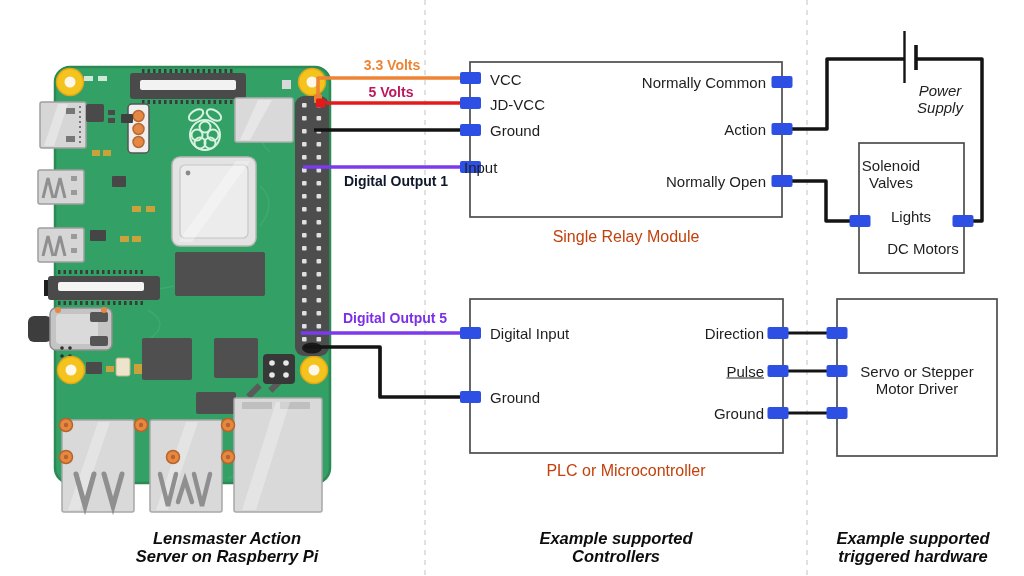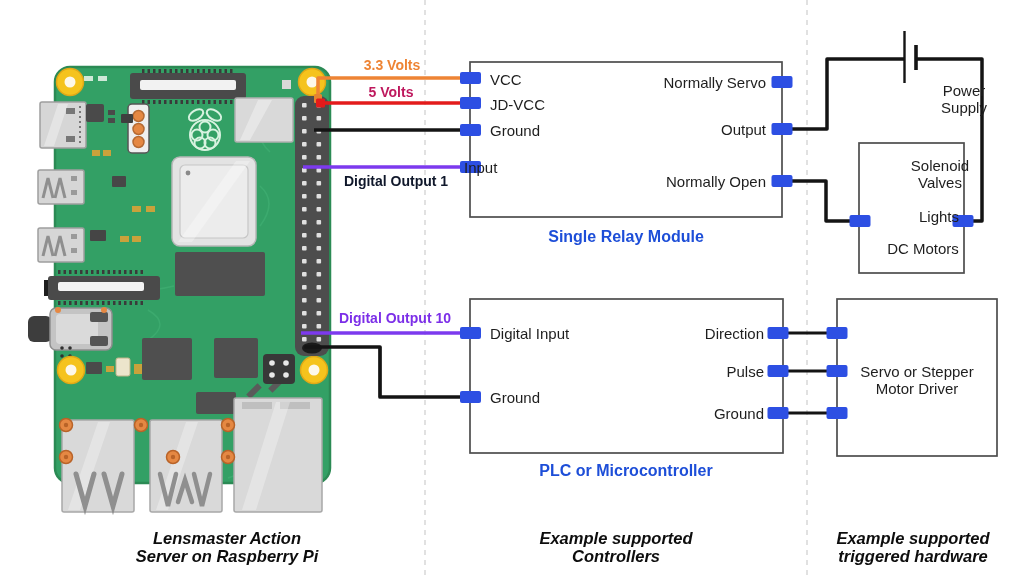--- a/index.html
+++ b/index.html
@@ -7,21 +7,21 @@
     position:relative;width:1024px;height:576px;background:#ffffff;overflow:hidden;
     font-family:"Liberation Sans","DejaVu Sans",sans-serif;
   }
   .layer{position:absolute;left:0;top:0;}
   .lbl{position:absolute;font-size:15px;color:#1e1e1e;white-space:nowrap;line-height:1;}
   .lc{transform:translate(-50%,-50%);text-align:center;}
   .lc span{display:block;}
   .ll{transform:translate(0,-50%);}
   .lr{transform:translate(-100%,-50%);}
   .wlab{font-weight:bold;font-size:14px;}
-  .btitle{font-weight:bold;font-size:16px;color:#1d4ed8;}
+  .btitle{font-weight:normal;font-size:16px;color:#c2410c;}
   .cap{font-weight:bold;font-style:italic;font-size:16.5px;line-height:18px;color:#0d0d0d;}
   .two{line-height:17px;}
 </style>
 </head>
 <body>
 
 <div class="canvas">
 
   <svg class="layer" style="left:28px;top:58px;z-index:1;" width="312" height="460" viewBox="0 0 312 460">
     <defs>
@@ -265,48 +265,48 @@
       <rect x="849.5" y="215" width="21" height="12" rx="2"></rect>
       <rect x="952.5" y="215" width="21" height="12" rx="2"></rect>
     </g>
   </svg>
 
   <div class="layer" style="z-index:3;width:1024px;height:576px;">
 
     <div class="lbl wlab lc" style="left:392px;top:65px;color:#ee8434;">3.3 Volts</div>
     <div class="lbl wlab lc" style="left:391px;top:92px;color:#be185d;">5 Volts</div>
     <div class="lbl wlab lc" style="left:396px;top:181px;color:#0f172a;">Digital Output 1</div>
-    <div class="lbl wlab lc" style="left:395px;top:318px;color:#7c2fe8;">Digital Output 10</div>
+    <div class="lbl wlab lc" style="left:395px;top:318px;color:#7c2fe8;">Digital Output 5</div>
 
     <div class="lbl ll" style="left:490px;top:79px;">VCC</div>
     <div class="lbl ll" style="left:490px;top:104px;">JD-VCC</div>
     <div class="lbl ll" style="left:490px;top:130px;">Ground</div>
     <div class="lbl ll" style="left:464px;top:167px;">Input</div>
-    <div class="lbl lr" style="left:766px;top:82px;">Normally Servo</div>
-    <div class="lbl lr" style="left:766px;top:129px;">Output</div>
+    <div class="lbl lr" style="left:766px;top:82px;">Normally Common</div>
+    <div class="lbl lr" style="left:766px;top:129px;">Action</div>
     <div class="lbl lr" style="left:766px;top:181px;">Normally Open</div>
     <div class="lbl btitle lc" style="left:626px;top:237px;">Single Relay Module</div>
 
     <div class="lbl ll" style="left:490px;top:333px;">Digital Input</div>
     <div class="lbl ll" style="left:490px;top:397px;">Ground</div>
     <div class="lbl lr" style="left:764px;top:333px;">Direction</div>
-    <div class="lbl lr" style="left:764px;top:371px;">Pulse</div>
+    <div class="lbl lr" style="left:764px;top:371px;text-decoration:underline;">Pulse</div>
     <div class="lbl lr" style="left:764px;top:413px;">Ground</div>
     <div class="lbl btitle lc" style="left:626px;top:471px;">PLC or Microcontroller</div>
 
-    <div class="lbl lc two" style="left:964px;top:99px;">
+    <div class="lbl lc two" style="left:940px;top:99px;font-style:italic;">
       <span>Power</span>
       <span>Supply</span>
     </div>
 
-    <div class="lbl lc two" style="left:940px;top:174px;">
+    <div class="lbl lc two" style="left:891px;top:174px;">
       <span>Solenoid</span>
       <span>Valves</span>
     </div>
-    <div class="lbl lc" style="left:911px;top:216px;margin-left:28px;">Lights</div>
+    <div class="lbl lc" style="left:911px;top:216px;">Lights</div>
     <div class="lbl lc" style="left:911px;top:248px;margin-left:12px;">DC Motors</div>
 
     <div class="lbl lc two" style="left:917px;top:380px;">
       <span>Servo or Stepper</span>
       <span>Motor Driver</span>
     </div>
 
     <div class="lbl cap lc" style="left:227px;top:547px;">
       <span>Lensmaster Action</span>
       <span>Server on Raspberry Pi</span>

